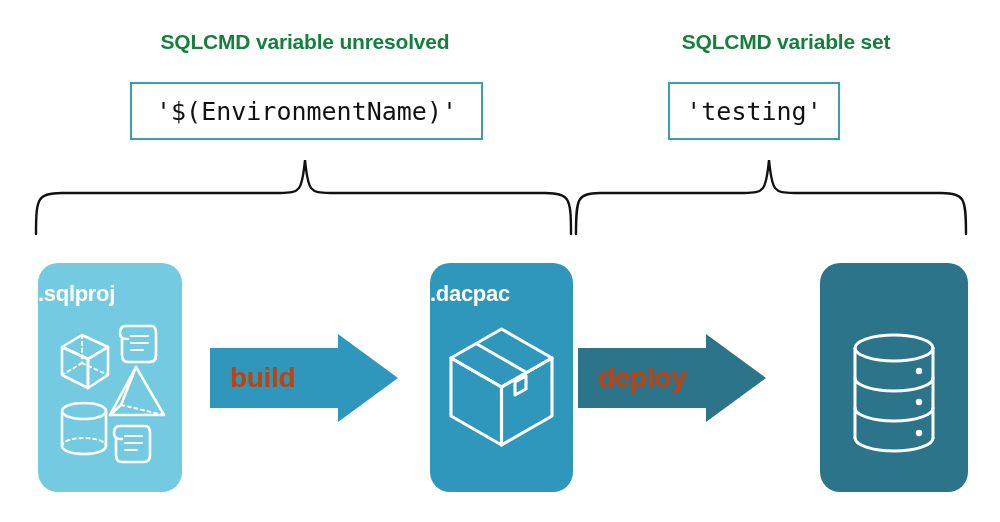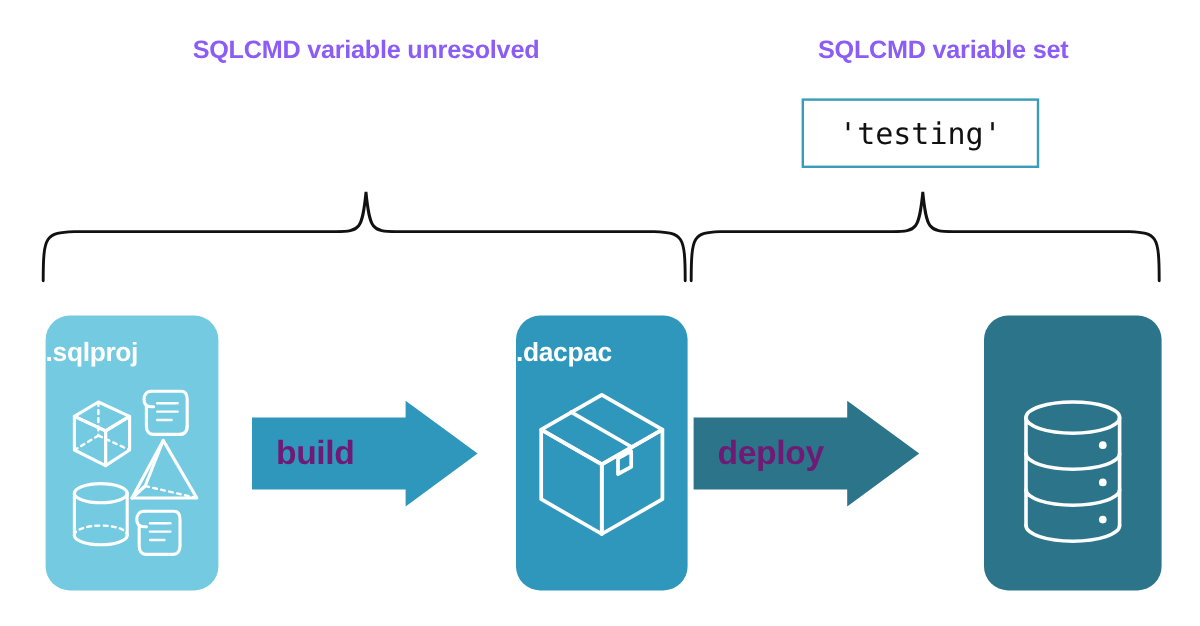--- a/index.html
+++ b/index.html
@@ -22,21 +22,21 @@
     width: 1000px;
     height: 522px;
   }
 
   
   .heading {
     position: absolute;
     font-family: "Liberation Sans", sans-serif;
     font-weight: bold;
     font-size: 21px;
-    color: #8b5cf6;
+    color: #15803d;
     letter-spacing: -0.2px;
     white-space: nowrap;
     text-align: center;
   }
   #heading-left  { left: 0;   top: 30px; width: 610px; }
   #heading-right { left: 601px; top: 30px; width: 370px; }
 
   
   .code-box {
     position: absolute;
@@ -46,21 +46,21 @@
     display: flex;
     align-items: center;
     justify-content: center;
     font-family: "DejaVu Sans Mono", monospace;
     font-size: 25px;
     color: #111111;
     letter-spacing: 0px;
     white-space: nowrap;
   }
   #code-box-left  { left: 130px; top: 82px; width: 353px; height: 58px; }
-  #code-box-right { left: 668px; top: 82px; width: 198px; height: 58px; }
+  #code-box-right { left: 668px; top: 82px; width: 172px; height: 58px; }
 
   
   .brace-layer {
     position: absolute;
     left: 0; top: 0;
     width: 1000px; height: 522px;
     pointer-events: none;
   }
 
   
@@ -100,34 +100,37 @@
   #arrow-deploy { left: 576px; top: 332px; width: 192px; height: 92px; }
 
   .arrow-label {
     position: absolute;
     top: 50%;
     transform: translateY(-50%);
     left: 22px;
     font-family: "Liberation Sans", sans-serif;
     font-weight: bold;
     font-size: 28px;
-    color: #701a75;
+    color: #c2410c;
     letter-spacing: -0.3px;
     white-space: nowrap;
   }
 </style>
 </head>
 <body>
 
 <div class="canvas">
 
   <div class="heading" id="heading-left">SQLCMD variable unresolved</div>
 
   <div class="heading" id="heading-right">SQLCMD variable set</div>
 
+  <div class="code-box" id="code-box-left">
+    <span>'$(EnvironmentName)'</span>
+  </div>
 
   <div class="code-box" id="code-box-right">
     <span>'testing'</span>
   </div>
 
   <svg class="brace-layer" viewBox="0 0 1000 522">
 
     <path fill="none" stroke="#111111" stroke-width="2.4" stroke-linecap="round" d="M 36,234
              C 36,196 38,194 62,193
              L 280,193

